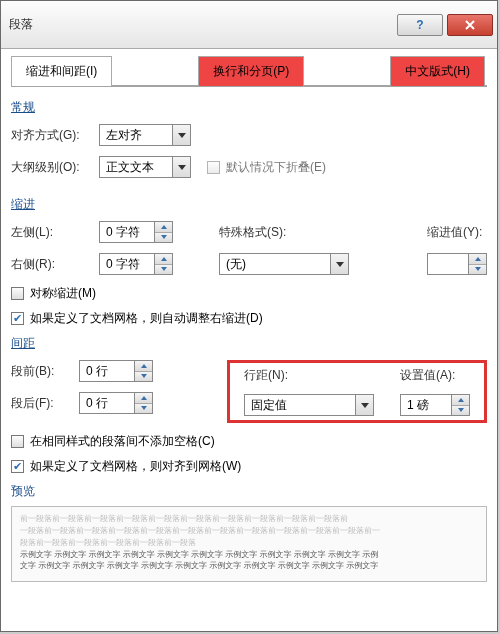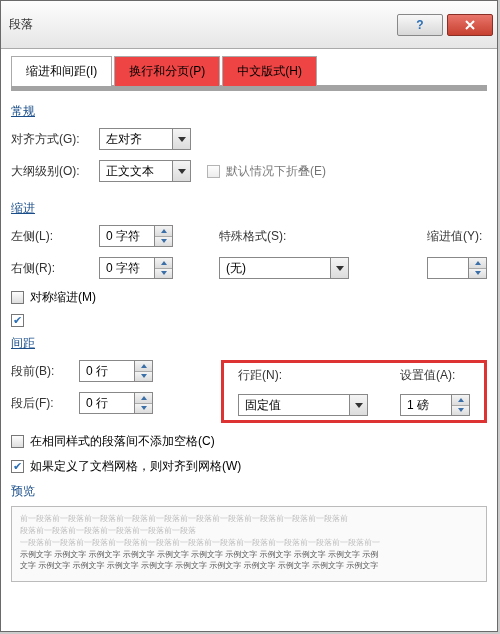--- a/index.html
+++ b/index.html
@@ -4,21 +4,21 @@
 <style>
 * { box-sizing: border-box; margin: 0; padding: 0; font-family: "Microsoft YaHei", "SimSun", sans-serif; font-size: 12px; }
 body { background: #ccc; width: 500px; height: 634px; overflow: hidden; }
 .dialog { width: 498px; height: 632px; background: #fff; border: 1px solid #6a6a6a; display: flex; flex-direction: column; }
 .titlebar { height: 48px; background: linear-gradient(#fdfdfd, #e6e6e6); display: flex; align-items: center; border-bottom: 1px solid #aaa; }
 .title { padding-left: 8px; color: #333; flex: 1; }
 .tbtn { width: 46px; height: 22px; display:flex; align-items:center; justify-content:center; border:1px solid #888; margin-right:4px; background:linear-gradient(#f8f8f8,#d8d8d8); border-radius:2px; }
 .tbtn.close { width: 46px; height:22px; background:linear-gradient(#e9756b,#c6402f); border-color:#8a2f26; color:#fff; }
 .tbtn svg { display:block; }
 .body { padding: 6px 10px 0 10px; flex:1; }
-.tabs { display:flex; border-bottom:6px solid #a3a3a3; }
+.tabs { display:flex; border-bottom:2px solid #a3a3a3;justify-content:space-between; }
 .tab { padding:6px 14px; border:1px solid #aaa; border-bottom:none; background:#fff; margin-right:2px; position:relative; top:1px; }
 .tab.active { background:#fff; }
 .tab:not(.active){ background:#ef4444; }
 .section-title { color:#1a4e8a; margin:12px 0 8px 0;text-decoration:underline; }
 .row { display:flex; align-items:center; margin-bottom:10px; gap:8px; }
 .lbl { width:80px; color:#333; }
 .lbl2 { width:80px; color:#333; }
 .combo { display:flex; align-items:center; border:1px solid #888; height:22px; background:#fff; }
 .combo span { padding:0 6px; flex:1; white-space:nowrap; }
 .combo .arrow { width:18px; height:20px; border-left:1px solid #888; background:linear-gradient(#f4f4f4,#dcdcdc); display:flex; align-items:center; justify-content:center; }
@@ -143,25 +143,26 @@
       </div>
     </div>
     <div class="cb">
       <div class="box grad"></div>
       <span>对称缩进(M)</span>
     </div>
     <div class="cb">
       <div class="box checked">
           <span class="chk">✔</span>
         </div>
+      <span>如果定义了文档网格，则自动调整右缩进(D)</span>
     </div>
 
     <div class="section-title" style="margin-top:4px">间距</div>
 
-    <div style="display:flex; gap:10px; align-items:flex-start;">
+    <div style="display:flex; gap:16px; align-items:flex-start;">
       <div class="col" style="flex:0 0 200px">
         <div class="row">
           <div class="lbl" style="width:60px">段前(B):</div>
           <div class="spin" style="width:74px">
             <span>0 行</span>
             <div class="sbtns">
                 <div class="sbtn">
                   <div class="tri-up-sm"></div>
                 </div>
                 <div class="sbtn">
@@ -220,20 +221,20 @@
     <div class="cb">
       <div class="box checked">
           <span class="chk">✔</span>
         </div>
       <span>如果定义了文档网格，则对齐到网格(W)</span>
     </div>
 
     <div class="preview-title">预览</div>
     <div class="preview">
       <div class="para">前一段落前一段落前一段落前一段落前一段落前一段落前一段落前一段落前一段落前一段落前</div>
+      <div class="para">一段落前一段落前一段落前一段落前一段落前一段落前一段落前一段落前一段落前一段落前一段落前一</div>
       <div class="para">段落前一段落前一段落前一段落前一段落前一段落</div>
-      <div class="para">一段落前一段落前一段落前一段落前一段落前一段落前一段落前一段落前一段落前一段落前一段落前一</div>
       <div class="sample">示例文字 示例文字 示例文字 示例文字 示例文字 示例文字 示例文字 示例文字 示例文字 示例文字 示例</div>
       <div class="sample">文字 示例文字 示例文字 示例文字 示例文字 示例文字 示例文字 示例文字 示例文字 示例文字 示例文字</div>
     </div>
 
   </div>
 </div>
 
 </body></html>

